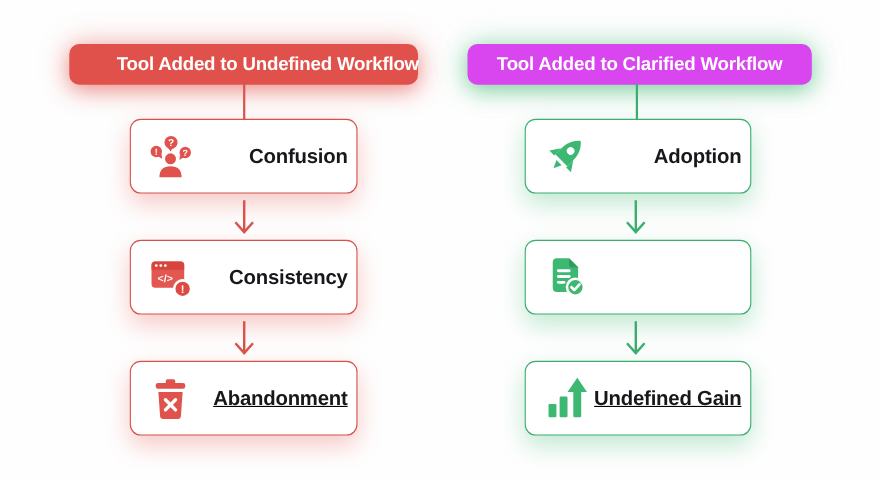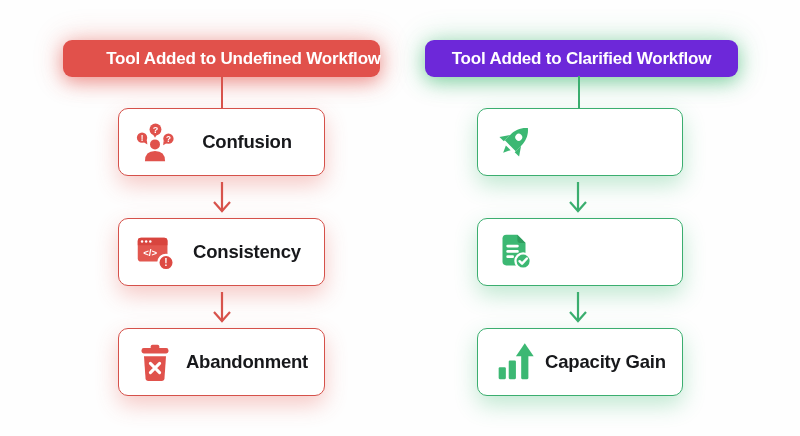--- a/index.html
+++ b/index.html
@@ -30,21 +30,21 @@
     white-space: nowrap;
   }
   .flow-header.red {
     left: 63px; width: 317px;
     background: #E1514B;
     box-shadow: 0 5px 18px rgba(228,78,70,0.50), 0 0 30px rgba(228,78,70,0.28);
     padding-left: 44px;
   }
   .flow-header.green {
     left: 425px; width: 313px;
-    background: #6d28d9;
+    background: #d946ef;
     box-shadow: 0 5px 18px rgba(51,181,106,0.50), 0 0 30px rgba(51,181,106,0.28);
   }
 
   
   .connector {
     position: absolute;
     top: 76px;
     width: 2px;
     height: 33px;
   }
@@ -66,27 +66,27 @@
     border: 1.6px solid #D5514A;
     box-shadow: 0 9px 22px rgba(228,78,70,0.30);
   }
   .step-box.green {
     left: 477px; width: 206px;
     border: 1.6px solid #3BAE6F;
     box-shadow: 0 9px 22px rgba(51,181,106,0.30);
   }
   .row-1 { top: 108px; }
   .row-2 { top: 218px; }
-  .row-3 { top: 328px; }
+  .row-3 { top: 328px; text-decoration: underline; }
 
   .step-icon { flex: none; width: 46px; height: 46px; }
 
   .step-label {
     flex: 1;
-    text-align: center;
+    text-align: right;
     font-size: 18.5px;
     font-weight: 700;
     color: #17181b;
     letter-spacing: -0.2px;
     white-space: nowrap;
   }
 
   
   .flow-arrow { position: absolute; width: 24px; height: 33px; }
   .flow-arrow.red   { left: 210px; }
@@ -165,20 +165,21 @@
   <div class="step-box green row-1">
     <svg class="step-icon" viewBox="0 0 48 48">
       <g transform="rotate(45 24 24)" fill="#3CB873">
         <path d="M24 3.5 C29.5 8 32 14.5 32 21 v8.5 h-16 V21 C16 14.5 18.5 8 24 3.5 z"></path>
         <path d="M16 21.5 L9.5 31 h6.5 z"></path>
         <path d="M32 21.5 L38.5 31 H32 z"></path>
         <path d="M20.5 32.5 h7 L24 40 z"></path>
         <circle cx="24" cy="17" r="3.6" fill="#ffffff"></circle>
       </g>
     </svg>
+    <span class="step-label">Adoption</span>
   </div>
 
   <svg class="flow-arrow green arrow-a" viewBox="0 0 24 33">
     <line x1="12" y1="1" x2="12" y2="29" stroke="#3BAE6F" stroke-width="2.2"></line>
     <path d="M4 21 L12 30 L20 21" fill="none" stroke="#3BAE6F" stroke-width="2.2"></path>
   </svg>
 
   <div class="step-box green row-2">
     <svg class="step-icon" viewBox="0 0 48 48">
       <path d="M12 10 q0-4 4-4 h11.5 l8.5 8.5 v19.5 q0 4 -4 4 H16 q-4 0 -4 -4 z" fill="#3CB873"></path>
@@ -198,16 +199,16 @@
 
   <div class="step-box green row-3">
     <svg class="step-icon" viewBox="0 0 48 48">
       <g fill="#3CB873">
         <rect x="8" y="29.5" width="7.5" height="12.5" rx="1.2"></rect>
         <rect x="18.5" y="22.5" width="7.5" height="19.5" rx="1.2"></rect>
         <rect x="31.5" y="16" width="7.5" height="26" rx="1.2"></rect>
         <path d="M26 18 L35.25 4.5 L44.5 18 z"></path>
       </g>
     </svg>
-    <span class="step-label">Capacity Gain</span>
+    <span class="step-label">Undefined Gain</span>
   </div>
 
 </div>
 
 </body></html>

